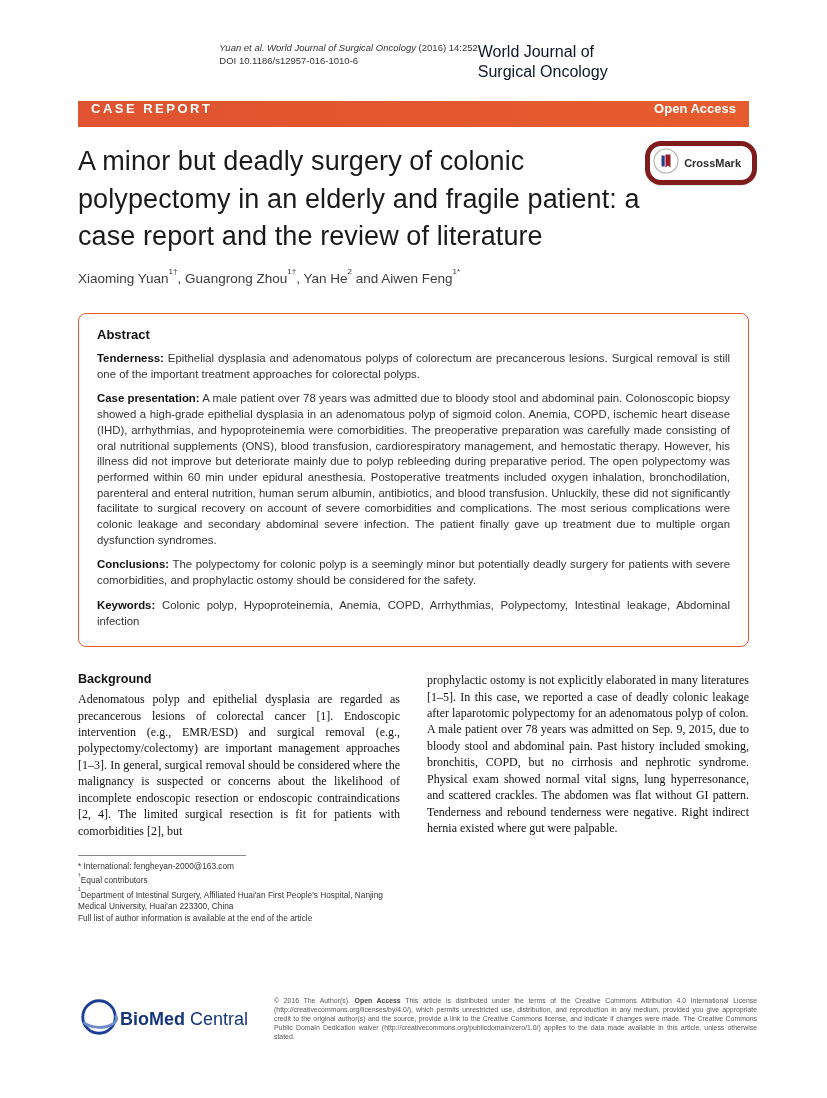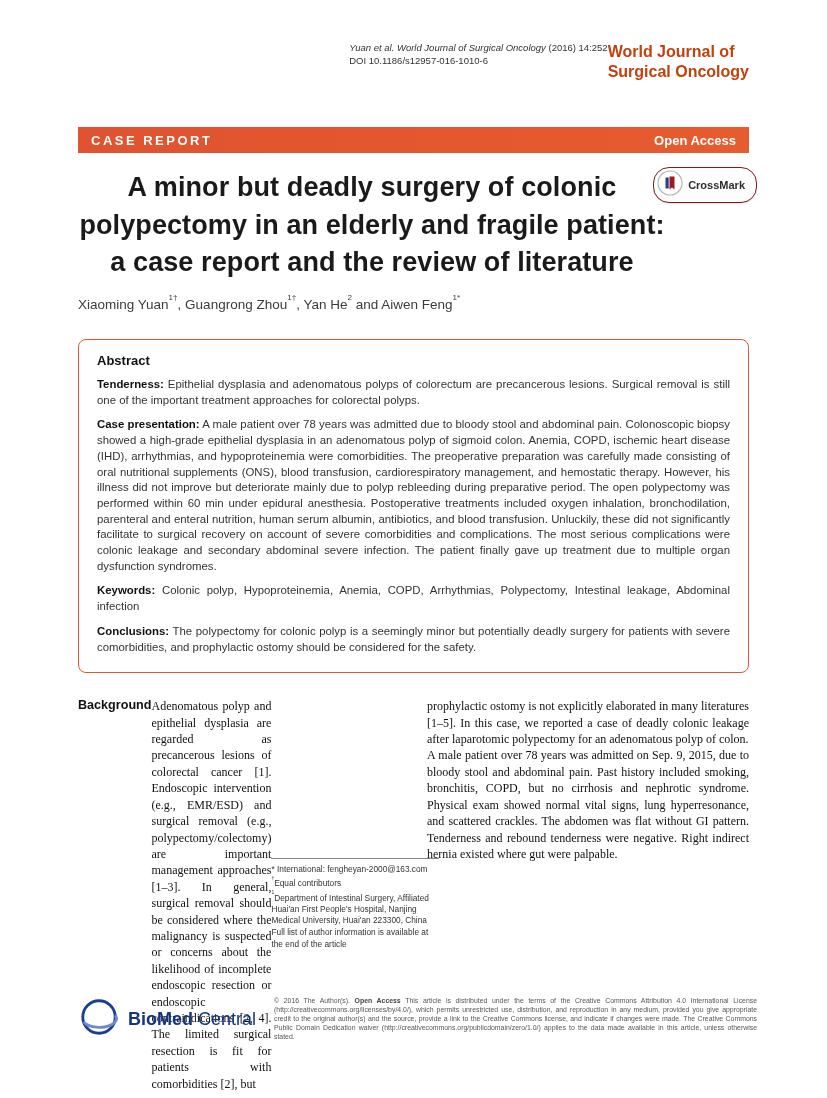--- a/index.html
+++ b/index.html
@@ -9,47 +9,47 @@
     width: 827px; height: 1098px;
     margin: 0 auto;
     background: #ffffff;
     font-family: "Liberation Sans", sans-serif;
     color: #222;
     overflow: hidden;
   }
   .content { padding: 42px 78px 0 78px; }
 
   
-  .header { display: flex; justify-content: flex-end; align-items: flex-start; margin-bottom: 45px; }
+  .header { display: flex; justify-content: center; align-items: flex-start; margin-bottom: 19px; }
   .citation { font-size: 9.5px; line-height: 12.5px; color: #333; }
   .citation .ital { font-style: italic; }
-  .journal-name { font-size: 16px; line-height: 20px; color: #c2410c; text-align: left; font-weight: bold; }
+  .journal-name { font-size: 16px; line-height: 20px; color: #0f172a; text-align: left; }
 
   
   .banner {
     height: 26px;
     background: linear-gradient(to right, #df5330, #e65c2e);
-    display: flex; align-items: center; justify-content: space-between;
+    display: flex; justify-content: space-between;
     padding: 0 13px;
     color: #fff;
   }
   .banner .type { font-size: 13px; font-weight: bold; letter-spacing: 2.5px; }
   .banner .access { font-size: 13px; font-weight: bold; }
 
   
   .title-row { position: relative; margin-top: 16px; }
   h1.title {
     margin: 0; width: 588px;
-    font-size: 27px; font-weight: 700; line-height: 37.5px;
-    color: #1a1a1a; letter-spacing: 0.1px; text-align: center;
+    font-size: 27px; font-weight: 400; line-height: 37.5px;
+    color: #1a1a1a; letter-spacing: 0.1px;
   }
   .crossmark {
     position: absolute; top: -2px; right: -8px;
     display: flex; align-items: center; gap: 5px;
-    border: 1px solid #7f1d1d; border-radius: 16px;
+    border: 5px solid #7f1d1d; border-radius: 16px;
     background: #fefefe; padding: 2px 11px 2px 3px;
     box-shadow: 0 1px 1px rgba(0,0,0,.12);
   }
   .crossmark .cm-label { font-size: 11px; font-weight: 600; color: #2d2d2d; }
 
   
   .authors { margin-top: 15px; font-size: 13.5px; color: #3c3c3c; }
   .authors sup, .fn sup, .abs sup { font-size: 60%; position: relative; top: -0.45em; }
 
   
@@ -62,21 +62,21 @@
   .abstract-box p {
     margin: 0 0 9px 0;
     font-size: 11.4px; line-height: 15.7px; color: #333;
     text-align: justify;
   }
   .abstract-box p b { color: #111; }
 
   
   .columns { display: flex; gap: 27px; margin-top: 25px; height: 252px; }
   .col { width: 322px; }
-  .col.left { display: flex; flex-direction: row; }
+  .col.left { display: flex; flex-direction: column; }
   .col h2 {
     margin: 0 0 5px 0;
     font-size: 12.6px; font-weight: bold; color: #111;
     font-family: "Liberation Sans", sans-serif;
   }
   .col h2.spaced { margin-top: 13px; }
   .col p {
     margin: 0;
     font-family: "Liberation Serif", serif;
     font-size: 12px; line-height: 16.4px; color: #111;
@@ -86,21 +86,21 @@
   
   .footnotes { margin-top: auto; font-size: 8.3px; line-height: 11.6px; color: #333; }
   .fn-rule { width: 168px; border-top: 1px solid #888; margin-bottom: 5px; }
   .fn { margin: 0; }
 
   
   .footer {
     position: absolute; left: 78px; top: 996px; width: 679px;
     display: flex; align-items: flex-start; gap: 24px;
   }
-  .logo { display: flex; align-items: center; gap: 8px; flex: none; width: 172px; }
+  .logo { display: flex; align-items: center; flex: none; width: 172px; }
   .logo-text { font-size: 18px; color: #16367c; white-space: nowrap; }
   .logo-text .bm { font-weight: bold; }
   .license {
     flex: 1;
     font-size: 6.9px; line-height: 9px; color: #555;
     text-align: justify;
   }
   .license b { color: #444; }
 </style>
 </head>
@@ -140,22 +140,22 @@
     </div>
 
     <div class="authors">
       <span><span>Xiaoming Yuan</span><sup>1†</sup><span>, </span></span><span><span>Guangrong Zhou</span><sup>1†</sup><span>, </span></span><span><span>Yan He</span><sup>2</sup><span> and </span></span><span><span>Aiwen Feng</span><sup>1*</sup></span>
     </div>
 
     <div class="abstract-box abs">
       <div class="abs-heading">Abstract</div>
       <p><b>Tenderness:</b><span> Epithelial dysplasia and adenomatous polyps of colorectum are precancerous lesions. Surgical removal is still one of the important treatment approaches for colorectal polyps.</span></p>
       <p><b>Case presentation:</b><span> A male patient over 78 years was admitted due to bloody stool and abdominal pain. Colonoscopic biopsy showed a high-grade epithelial dysplasia in an adenomatous polyp of sigmoid colon. Anemia, COPD, ischemic heart disease (IHD), arrhythmias, and hypoproteinemia were comorbidities. The preoperative preparation was carefully made consisting of oral nutritional supplements (ONS), blood transfusion, cardiorespiratory management, and hemostatic therapy. However, his illness did not improve but deteriorate mainly due to polyp rebleeding during preparative period. The open polypectomy was performed within 60 min under epidural anesthesia. Postoperative treatments included oxygen inhalation, bronchodilation, parenteral and enteral nutrition, human serum albumin, antibiotics, and blood transfusion. Unluckily, these did not significantly facilitate to surgical recovery on account of severe comorbidities and complications. The most serious complications were colonic leakage and secondary abdominal severe infection. The patient finally gave up treatment due to multiple organ dysfunction syndromes.</span></p>
+      <p><b>Conclusions:</b><span> The polypectomy for colonic polyp is a seemingly minor but potentially deadly surgery for patients with severe comorbidities, and prophylactic ostomy should be considered for the safety.</span></p>
       <p><b>Keywords:</b><span> Colonic polyp, Hypoproteinemia, Anemia, COPD, Arrhythmias, Polypectomy, Intestinal leakage, Abdominal infection</span></p>
-      <p><b>Conclusions:</b><span> The polypectomy for colonic polyp is a seemingly minor but potentially deadly surgery for patients with severe comorbidities, and prophylactic ostomy should be considered for the safety.</span></p>
     </div>
 
     <div class="columns">
       <div class="col left">
         <h2>Background</h2>
         <p>Adenomatous polyp and epithelial dysplasia are regarded as precancerous lesions of colorectal cancer [1]. Endoscopic intervention (e.g., EMR/ESD) and surgical removal (e.g., polypectomy/colectomy) are important management approaches [1–3]. In general, surgical removal should be considered where the malignancy is suspected or concerns about the likelihood of incomplete endoscopic resection or endoscopic contraindications [2, 4]. The limited surgical resection is fit for patients with comorbidities [2], but</p>
         <div class="footnotes">
           <div class="fn-rule"></div>
           <div class="fn"><span>* International: </span><span>fengheyan-2000@163.com</span></div>
           <div class="fn"><sup>†</sup><span>Equal contributors</span></div>

